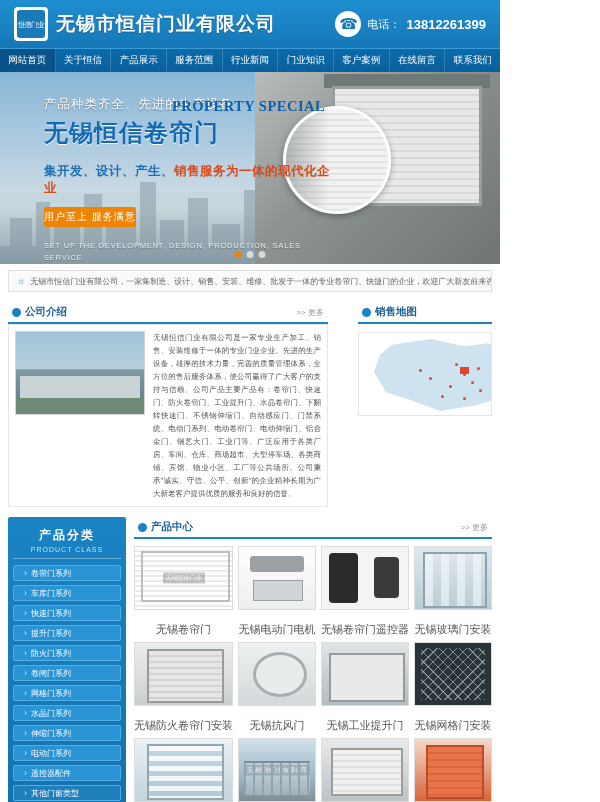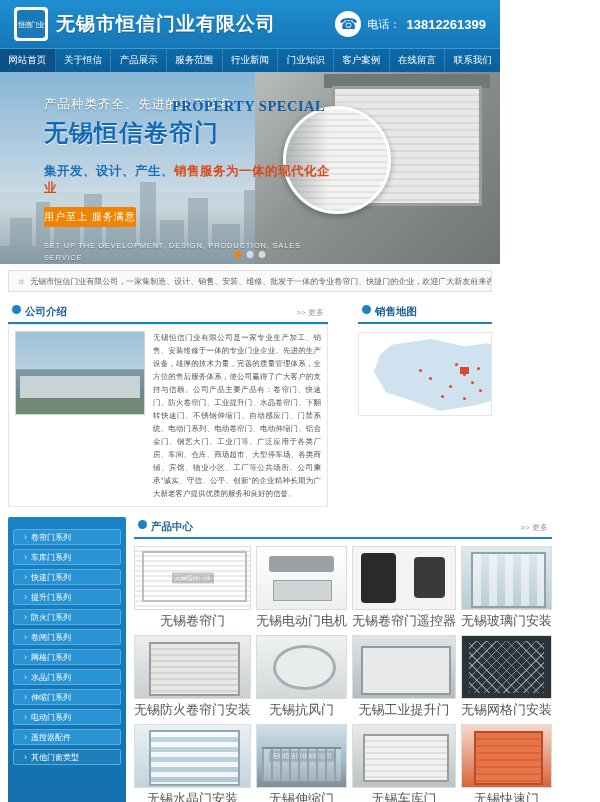--- a/index.html
+++ b/index.html
@@ -191,21 +191,21 @@
 
   
   .sec-bar {
     display: flex; align-items: center;
     border-bottom: 2px solid #1a83c4;
     height: 22px;
     padding-left: 4px;
   }
   .sec-title {
     font-size: 10.5px; color: #1a5f96; font-weight: bold;
-    display: flex; align-items: flex-start; gap: 4px;
+    display: flex; align-items: center; gap: 4px;
   }
   .sec-dot { width: 9px; height: 9px; border-radius: 50%; background: #1a83c4; display:inline-block;}
   .sec-more { margin-left: auto; font-size: 8px; color: #999; padding-right: 4px; }
 
   
   .mid { display: flex; gap: 10px; margin: 10px 8px 0 8px; }
   .about { width: 382px; }
   .about-body {
     display: flex; gap: 8px; margin-top: 0;
     border: 1px solid #e6e6e6; padding: 6px; background:#fff;
@@ -282,22 +282,22 @@
     margin-top: 7px;
   }
   .pcard { background:#fff; }
   .pthumb {
     width: 100%; height: 64px;
     border: 1px solid #dcdcdc;
     background: #f2f2f2;
     position: relative; overflow: hidden;
   }
   .pcap {
-    text-align: center; font-size: 13px; color: #555;
-    margin-top: 2px; white-space: nowrap; overflow: hidden; text-overflow: ellipsis;
+    text-align: center; font-size: 11px; color: #555;
+    margin-top: 12px; white-space: nowrap; overflow: hidden; text-overflow: ellipsis;
   }
   
   .t-roller { background: repeating-linear-gradient(to bottom,#ffffff 0,#ffffff 3px,#d6d6d6 4px,#ffffff 5px); }
   .t-roller:after { content:""; position:absolute; left:6%; top:6%; width:88%; height:76%; border:2px solid #bdbdbd; }
   .t-motor { background: linear-gradient(to bottom,#ffffff 0%,#eeeeee 100%); }
   .t-motor:before { content:""; position:absolute; left:14%; top:14%; width:72%; height:26%; background:#9aa0a4; border-radius:3px; }
   .t-motor:after { content:""; position:absolute; left:18%; top:54%; width:64%; height:30%; background:#cfd4d7; border:1px solid #9aa0a4; }
   .t-remote { background:#f4f4f4; }
   .t-remote:before {
     content:""; position:absolute; left:8%; top:10%; width:34%; height:80%;
@@ -485,20 +485,24 @@
         <div class="map-dot" style="left:70px;top:44px"></div>
         <div class="map-dot" style="left:60px;top:36px"></div>
         <div class="map-dot" style="left:118px;top:34px"></div>
       </div>
     </div>
   </div>
 
   <div class="prod-wrap">
 
     <div class="cat">
+      <div class="cat-head">
+        <div class="cn">产品分类</div>
+        <div class="en">PRODUCT CLASS</div>
+      </div>
       <div class="cat-list">
         <div class="cat-item">卷帘门系列</div>
         <div class="cat-item">车库门系列</div>
         <div class="cat-item">快速门系列</div>
         <div class="cat-item">提升门系列</div>
         <div class="cat-item">防火门系列</div>
         <div class="cat-item">卷闸门系列</div>
         <div class="cat-item">网格门系列</div>
         <div class="cat-item">水晶门系列</div>
         <div class="cat-item">伸缩门系列</div>

